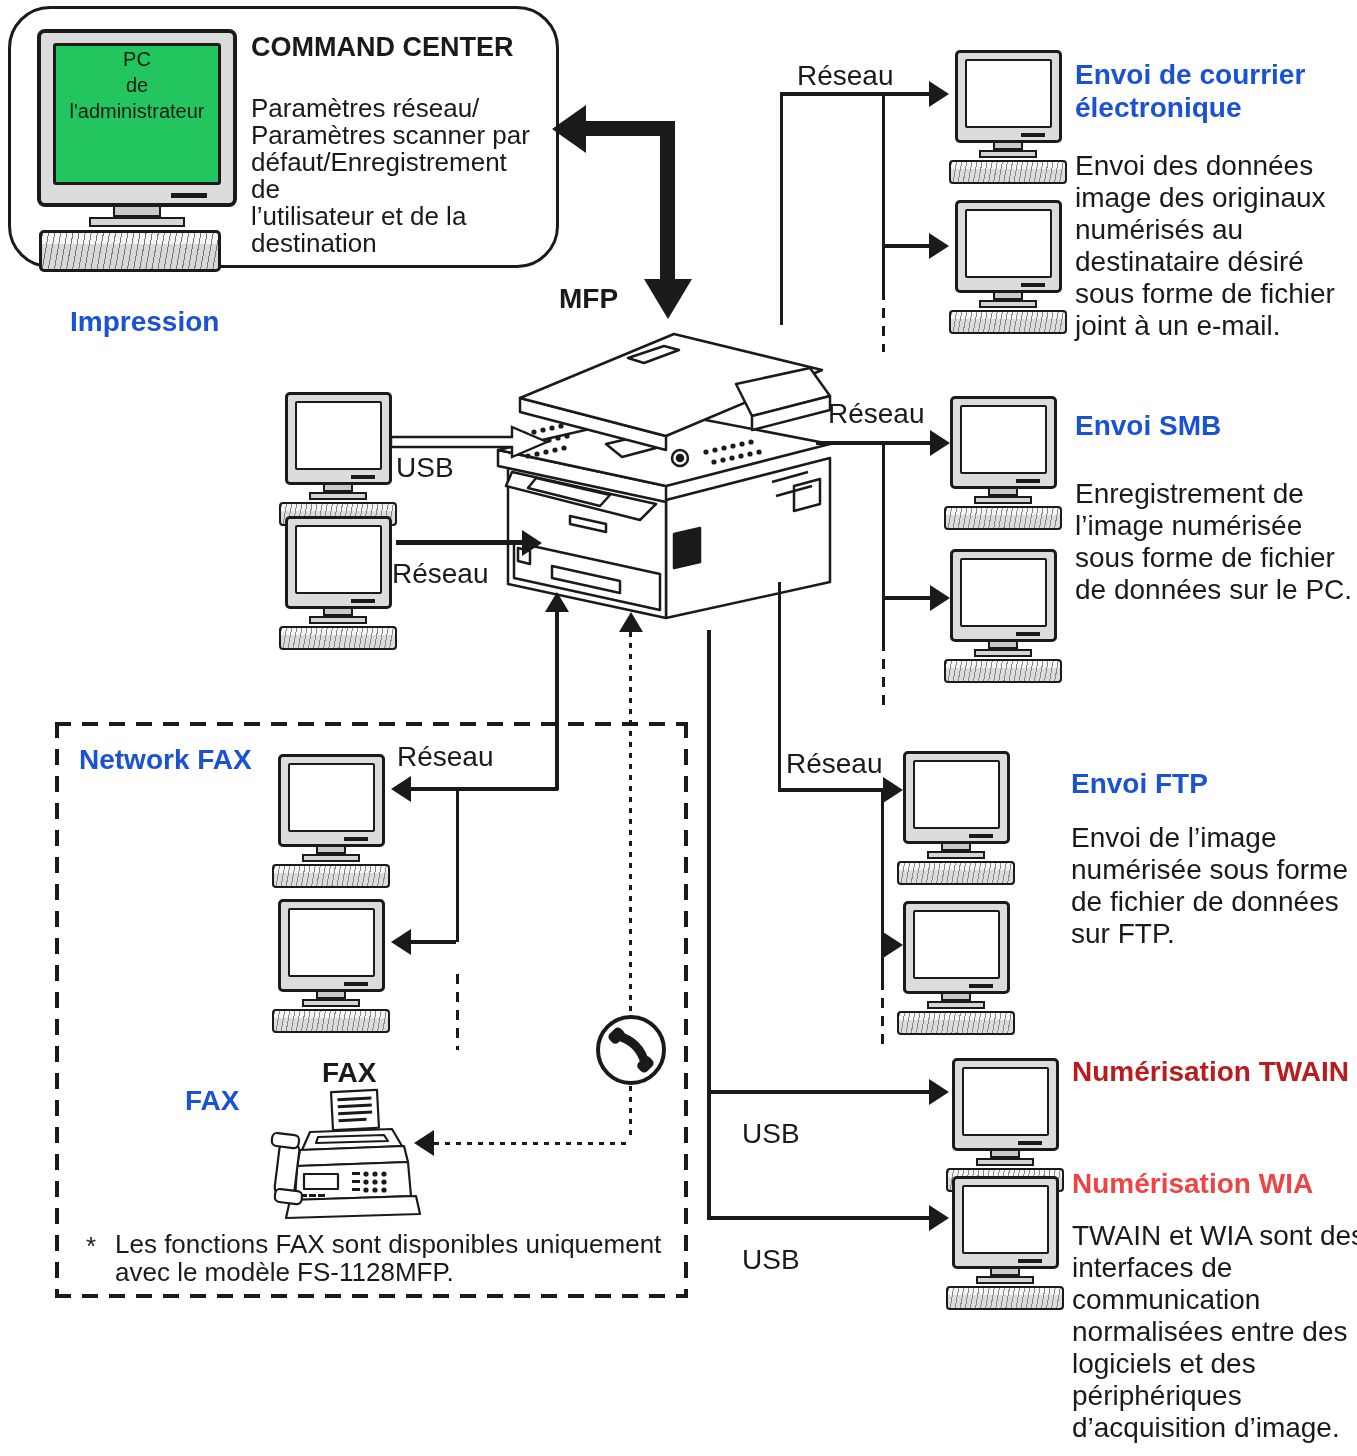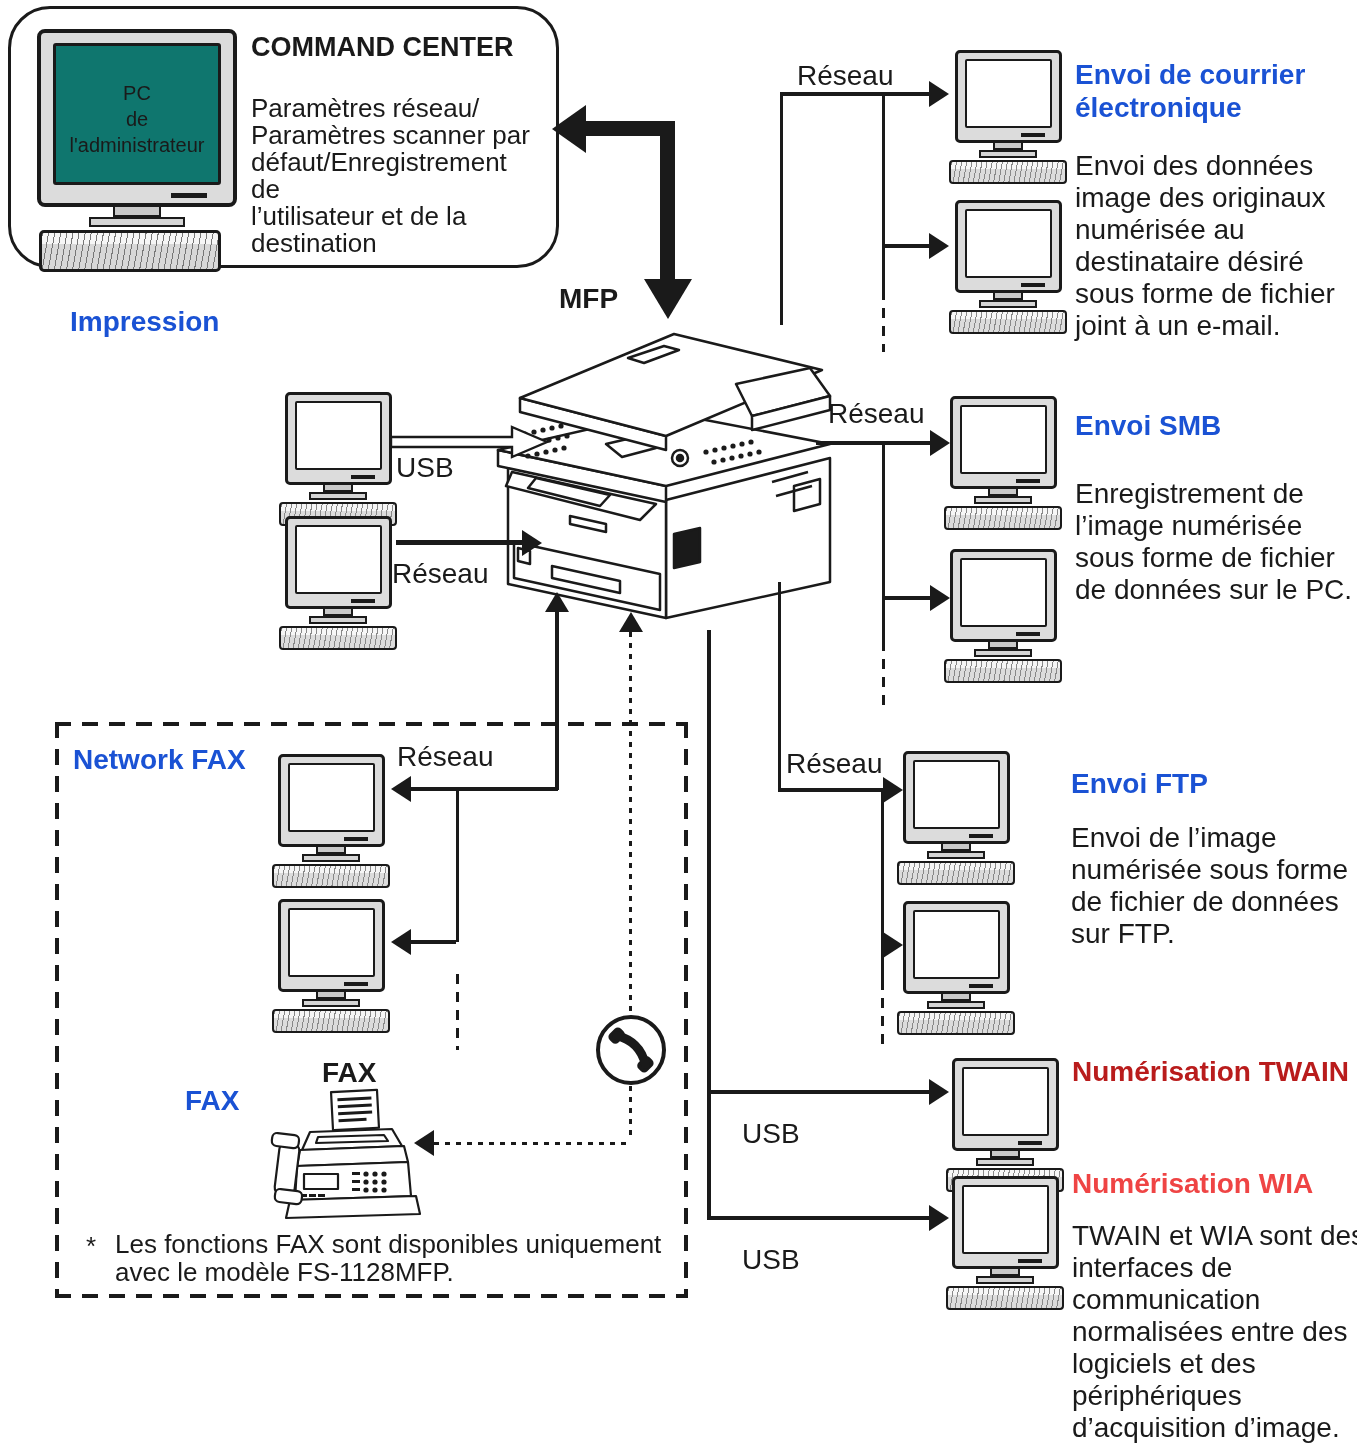--- a/index.html
+++ b/index.html
@@ -34,22 +34,22 @@
   .pc .chin{position:absolute;right:14px;bottom:3px;width:24px;height:4px;background:#1a1a1a;}
   .pc .neck{width:30px;height:7px;background:#c9c9c9;border:2px solid #1a1a1a;border-top:none;margin-left:44px;box-sizing:border-box;}
   .pc .foot{width:58px;height:8px;background:#d5d5d5;border:2px solid #1a1a1a;margin-left:30px;box-sizing:border-box;}
   .pc .kb{margin-top:2px;width:118px;height:24px;border:2px solid #1a1a1a;border-radius:4px;box-sizing:border-box;
           background-color:#ececec;
           background-image:repeating-linear-gradient(100deg,#888 0 1px,transparent 1px 5px),
                            linear-gradient(#f6f6f6 0 35%,#dcdcdc 35% 100%);}
   
   .pc-big{position:absolute;width:210px;}
   .pc-big .mon{position:relative;width:200px;height:178px;background:#dcdcdc;border:4px solid #1a1a1a;border-radius:8px;box-sizing:border-box;}
-  .pc-big .scr{position:absolute;left:12px;top:10px;right:12px;bottom:18px;background:#0f766e;border:3px solid #1a1a1a;border-radius:3px;
-               text-align:center;font-size:20px;line-height:26px;padding-top:34px;box-sizing:border-box;}
+  .pc-big .scr{position:absolute;left:12px;top:10px;right:12px;bottom:18px;background:#22c55e;border:3px solid #1a1a1a;border-radius:3px;
+               text-align:center;font-size:20px;line-height:26px;box-sizing:border-box;}
   .pc-big .chin{position:absolute;right:26px;bottom:5px;width:36px;height:5px;background:#1a1a1a;}
   .pc-big .neck{width:48px;height:10px;background:#c9c9c9;border:2px solid #1a1a1a;border-top:none;margin-left:76px;box-sizing:border-box;}
   .pc-big .foot{width:96px;height:10px;background:#d5d5d5;border:2px solid #1a1a1a;margin-left:52px;box-sizing:border-box;}
   .pc-big .kb{margin-top:3px;width:182px;height:42px;border:3px solid #1a1a1a;border-radius:5px;box-sizing:border-box;margin-left:2px;
           background-color:#ececec;
           background-image:repeating-linear-gradient(100deg,#777 0 1px,transparent 1px 6px),
                            linear-gradient(#f6f6f6 0 30%,#d8d8d8 30% 100%);}
   
   .phone-circle{position:absolute;width:70px;height:70px;border:4px solid #1a1a1a;border-radius:50%;background:#fff;box-sizing:border-box;}
 </style>
@@ -216,21 +216,21 @@
       <div class="kb"></div>
   </div>
 
   <div class="t b blue" style="left: 1075px; top: 58px; line-height: 33px; color: rgb(26, 82, 212);">
     <div>Envoi de courrier</div>
     <div>électronique</div>
   </div>
   <div class="t" style="left:1075px;top:150px;">
     <div>Envoi des données</div>
     <div>image des originaux</div>
-    <div>numérisée au</div>
+    <div>numérisés au</div>
     <div>destinataire désiré</div>
     <div>sous forme de fichier</div>
     <div>joint à un e-mail.</div>
   </div>
 
   <div class="t" style="left:828px;top:398px;">Réseau</div>
   <div class="ln" style="left:816px;top:441px;width:114px;height:4px;"></div>
   <div class="ah-r" style="left:930px;top:430px;"></div>
   <div class="ln" style="left:882px;top:441px;width:3px;height:200px;"></div>
   <div class="dash-v" style="left:882px;top:641px;height:68px;"></div>
@@ -336,21 +336,21 @@
     <div>logiciels et des</div>
     <div>périphériques</div>
     <div>d’acquisition d’image.</div>
   </div>
 
   <div class="boxdash-h" style="left:55px;top:722px;width:633px;"></div>
   <div class="boxdash-h" style="left:55px;top:1294px;width:633px;"></div>
   <div class="boxdash-v" style="left:55px;top:722px;height:576px;"></div>
   <div class="boxdash-v" style="left:684px;top:722px;height:576px;"></div>
 
-  <div class="t b blue" style="left: 73px; top: 744px; color: rgb(26, 82, 212);">Network FAX</div>
+  <div class="t b blue" style="left: 79px; top: 744px; color: rgb(26, 82, 212);">Network FAX</div>
   <div class="t" style="left:397px;top:741px;">Réseau</div>
 
   <div class="ln" style="left:411px;top:787px;width:147px;height:4px;"></div>
   <div class="ah-l" style="left:391px;top:776px;"></div>
   <div class="ln" style="left:555px;top:610px;width:4px;height:180px;"></div>
   <div class="ah-u" style="left:545px;top:592px;"></div>
   <div class="ln" style="left:456px;top:787px;width:3px;height:155px;"></div>
   <div class="ln" style="left:411px;top:940px;width:45px;height:4px;"></div>
   <div class="ah-l" style="left:391px;top:929px;"></div>
   <div class="dash-v" style="left:456px;top:974px;height:76px;"></div>

